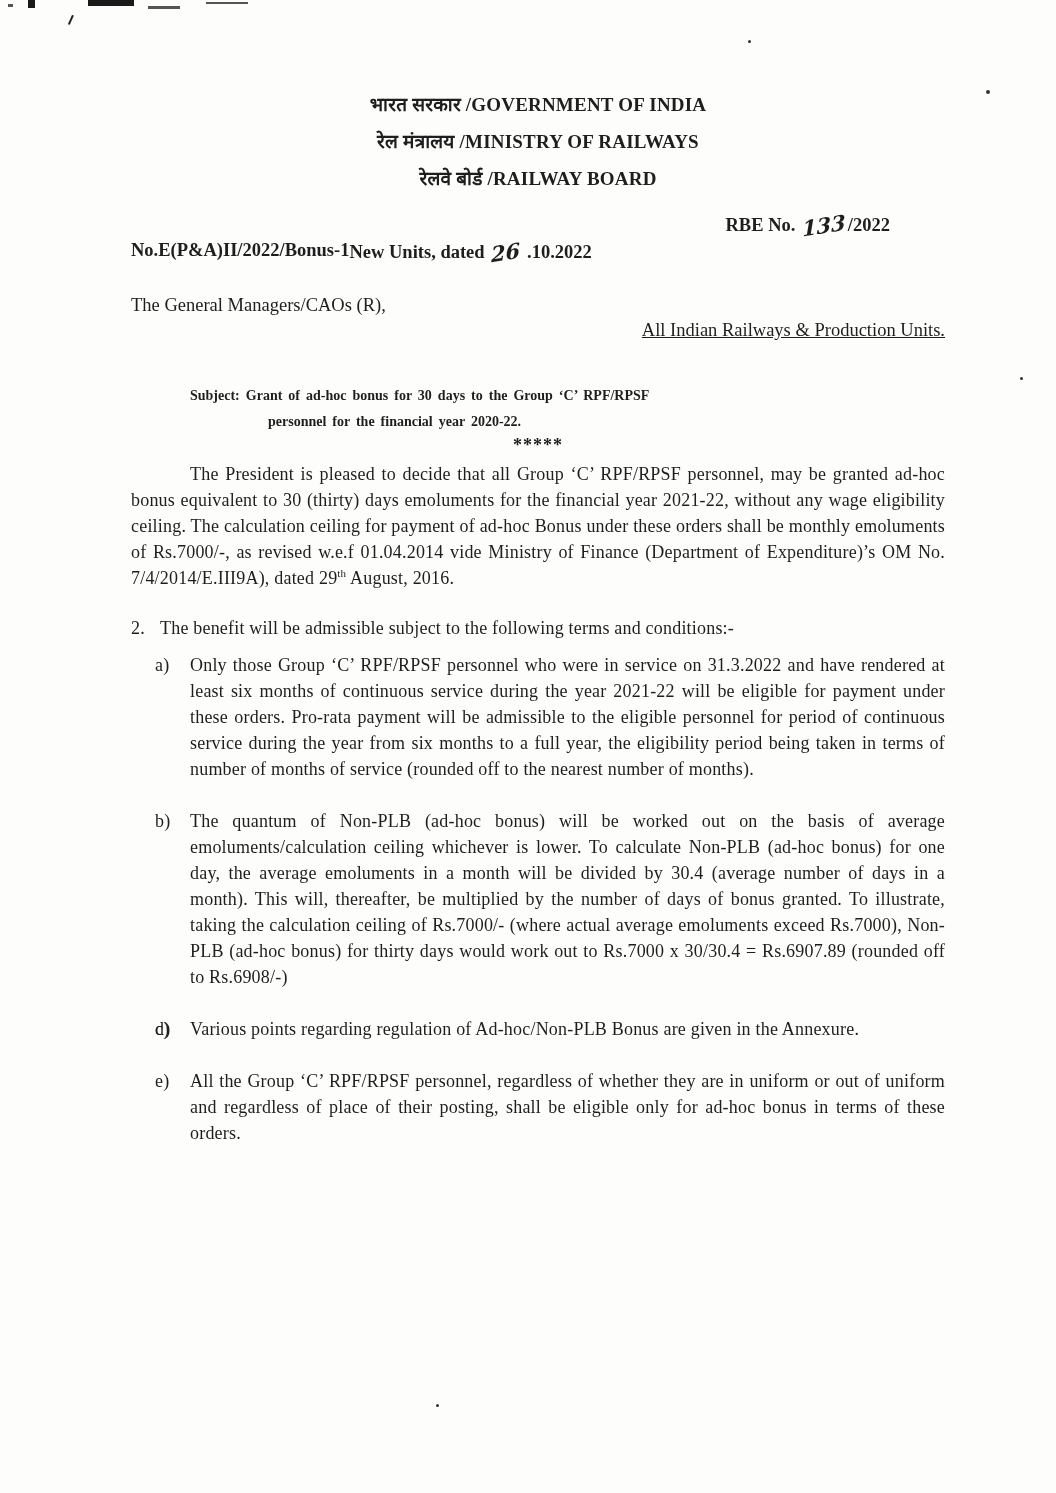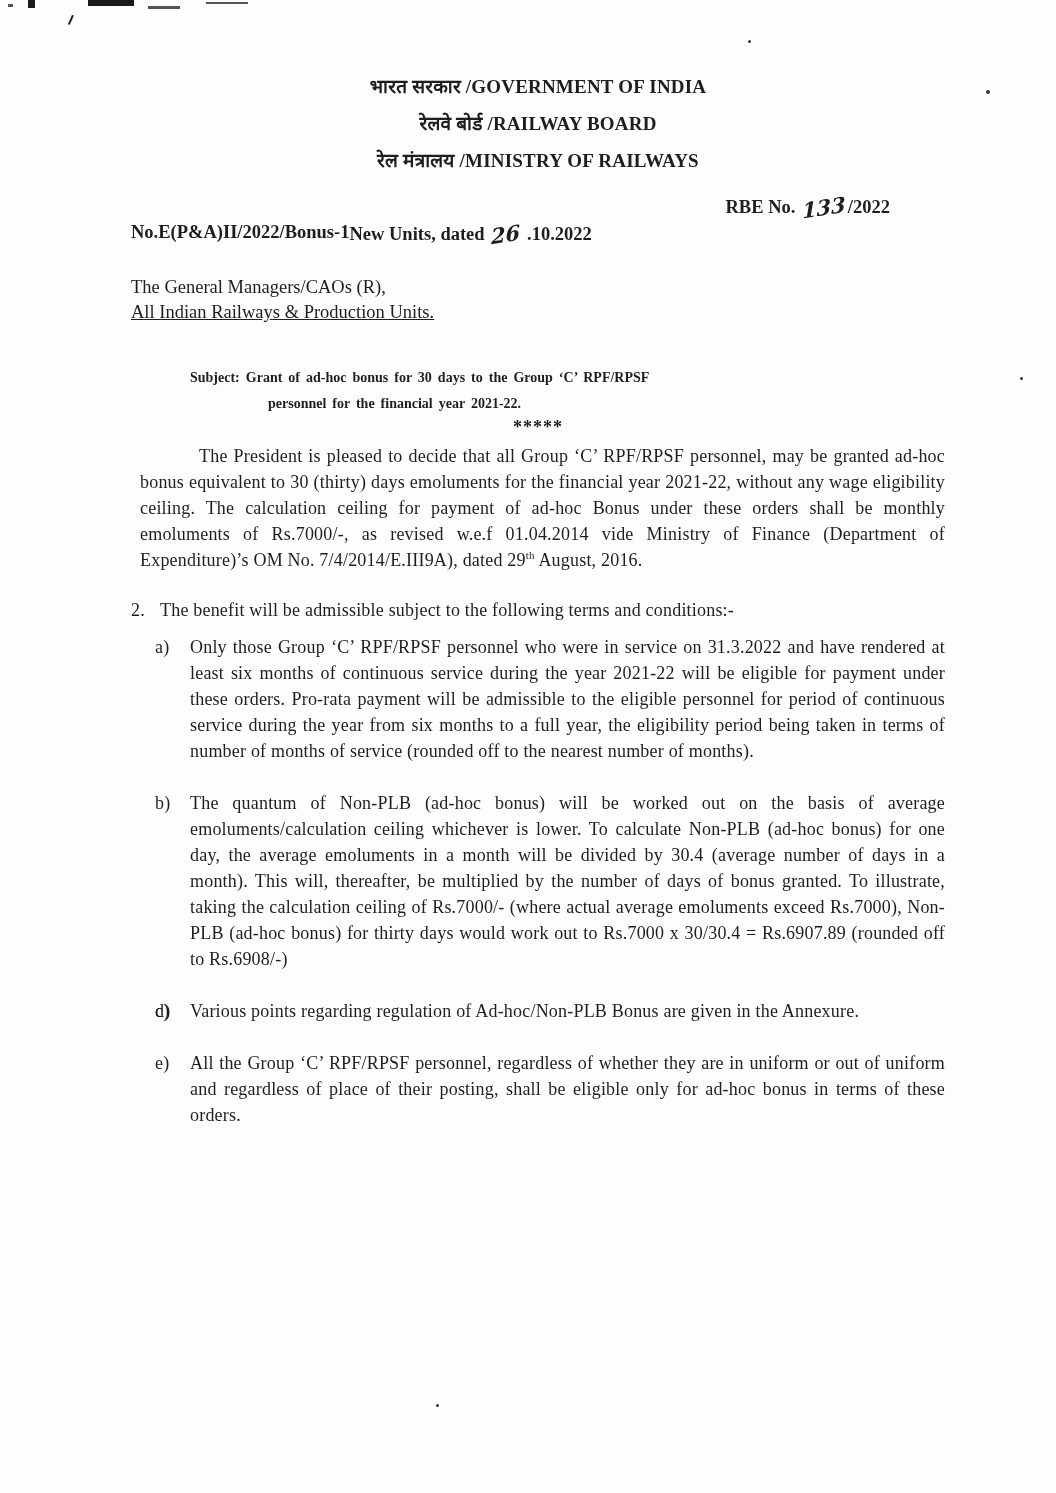--- a/index.html
+++ b/index.html
@@ -17,21 +17,21 @@
     overflow: hidden;
   }
   .content {
     position: absolute;
     left: 131px;
     top: 0;
     width: 814px;
   }
   
   .letterhead {
-    margin-top: 68px;
+    margin-top: 86px;
     text-align: center;
     font-weight: bold;
     font-size: 19px;
     line-height: 37px;
     letter-spacing: 0.2px;
   }
   
   .rbe-line {
     margin-top: 14px;
     text-align: right;
@@ -57,21 +57,21 @@
     top: 2px;
     padding: 0 2px;
   }
   
   .addressee {
     margin-top: 28px;
     font-weight: normal;
     font-size: 18.5px;
     line-height: 25px;
   }
-  .underlined { text-decoration: underline; }
+  .underlined { text-decoration: underline; text-align: right; }
   
   .subject {
     margin-top: 40px;
     margin-left: 59px;
     width: 755px;
     font-weight: bold;
     font-size: 14px;
     line-height: 26px;
     padding-left: 78px;
     text-indent: -78px;
@@ -80,21 +80,21 @@
   }
   .stars {
     text-align: center;
     font-weight: bold;
     font-size: 18px;
     line-height: 20px;
     letter-spacing: 1px;
   }
   
   .para1 {
-    margin: 6px 0 0 9px;
+    margin: 6px 0 0 0;
     font-size: 18px;
     line-height: 26px;
     text-align: justify;
     text-indent: 59px;
     letter-spacing: 0.2px;
   }
   .para1 sup {
     font-size: 11px;
     line-height: 0;
     vertical-align: super;
@@ -161,22 +161,22 @@
   <div class="tick-mark"></div>
   <div class="dot" style="left:986px;top:90px;width:4px;height:4px;"></div>
   <div class="dot" style="left:748px;top:40px;width:3px;height:3px;"></div>
   <div class="dot" style="left:1020px;top:377px;width:3px;height:3px;"></div>
   <div class="dot" style="left:436px;top:1404px;width:3px;height:3px;"></div>
 
   <div class="content">
 
     <div class="letterhead">
       <div>भारत सरकार /GOVERNMENT OF INDIA</div>
+      <div>रेल मंत्रालय /MINISTRY OF RAILWAYS</div>
       <div>रेलवे बोर्ड /RAILWAY BOARD</div>
-      <div>रेल मंत्रालय /MINISTRY OF RAILWAYS</div>
     </div>
 
     <div class="rbe-line">
       <span>RBE No.</span>
       <span class="handwritten">133</span><span>/2022</span>
     </div>
 
     <div class="ref-row">
       <span>No.E(P&amp;A)II/2022/Bonus-1</span>
       <span class="dateline">
@@ -187,21 +187,21 @@
     </div>
 
     <div class="addressee">
       <div>The General Managers/CAOs (R),</div>
       <div class="underlined">All Indian Railways &amp; Production Units.</div>
     </div>
 
     <div class="subject">
       <span>Subject:</span>
       <span>Grant of ad-hoc bonus for 30 days to the Group ‘C’ RPF/RPSF</span><br>
-      <span>personnel for the financial year 2021-22.</span>
+      <span>personnel for the financial year 2020-22.</span>
     </div>
     <div class="stars">*****</div>
 
     <p class="para1">
       <span>The President is pleased to decide that all Group ‘C’ RPF/RPSF personnel, may be granted ad-hoc bonus equivalent to 30 (thirty) days emoluments for the financial year 2021-22, without any wage eligibility ceiling. The calculation ceiling for payment of ad-hoc Bonus under these orders shall be monthly emoluments of Rs.7000/-, as revised w.e.f 01.04.2014 vide Ministry of Finance (Department of Expenditure)’s OM No. 7/4/2014/E.III9A), dated 29</span><sup>th</sup><span> August, 2016.</span>
     </p>
 
     <div class="point2">
       <span class="num-label">2.</span>
       <span>The benefit will be admissible subject to the following terms and conditions:-</span>

